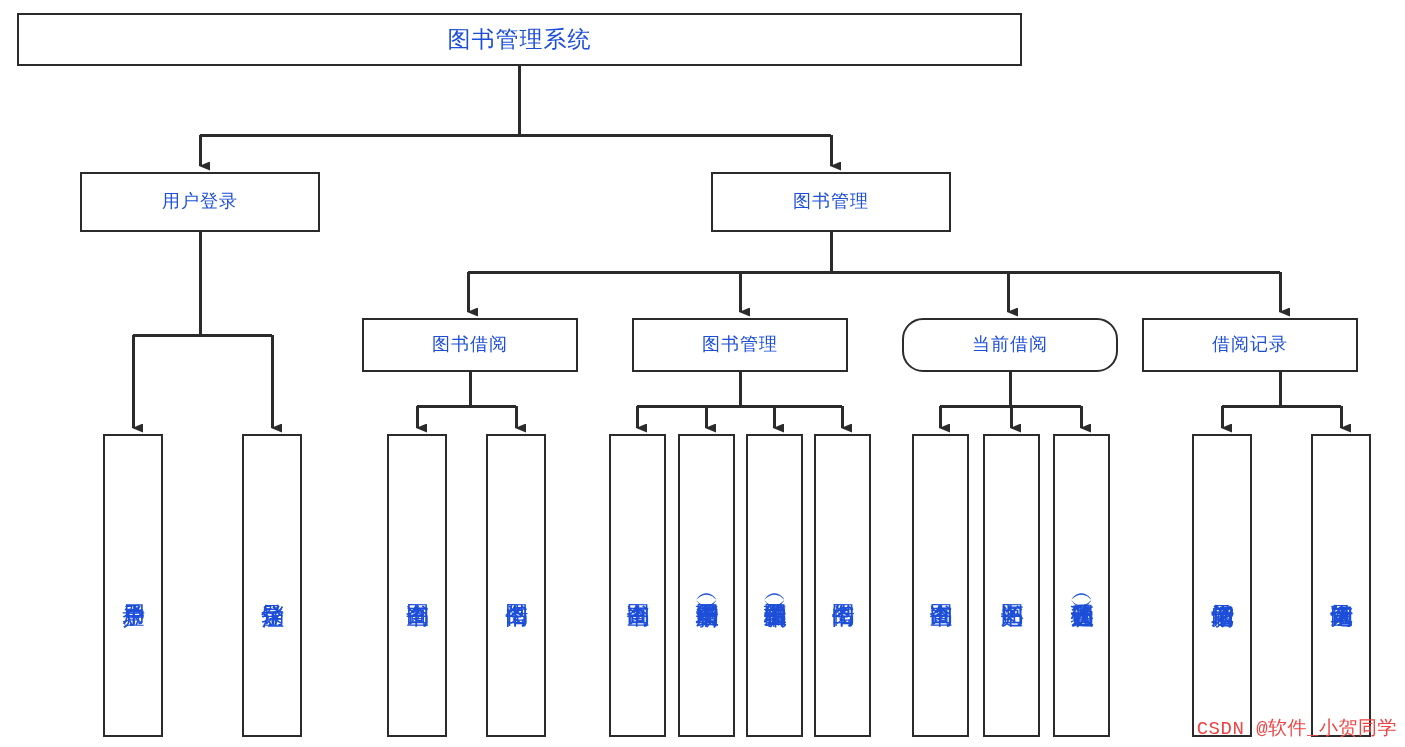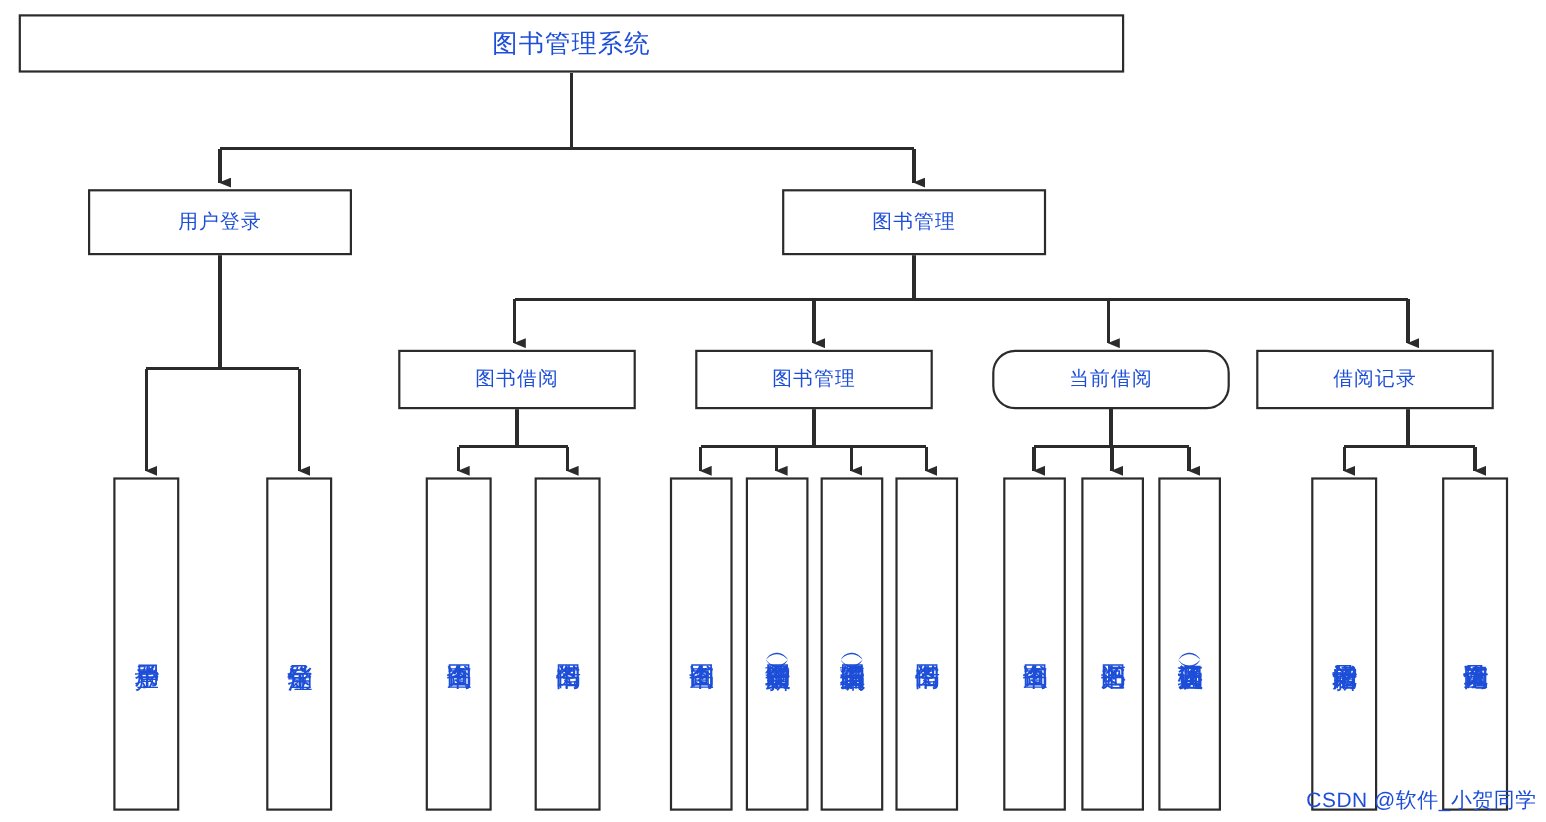--- a/index.html
+++ b/index.html
@@ -59,24 +59,24 @@
   }
   .node.leaf .leaf-text {
     display: block;
     line-height: 1.06;
   }
   #watermark {
     position: absolute;
     right: 8px;
     bottom: 6px;
     font-size: 19px;
-    color: #1d4ed8;
+    color: #ef4444;
     letter-spacing: 0.5px;
     white-space: nowrap;
-    font-family: Liberation Sans, sans-serif;
+    font-family: Liberation Mono, monospace;
   }
 </style>
 </head>
 <body>
 
 <div id="diagram-root">
 
   <svg id="edge-layer" viewBox="0 0 1405 747" width="1405" height="747" xmlns="http://www.w3.org/2000/svg">
     <defs>
       <marker id="arrowhead" markerWidth="9" markerHeight="11" refX="4.5" refY="10" orient="auto" markerUnits="userSpaceOnUse">

